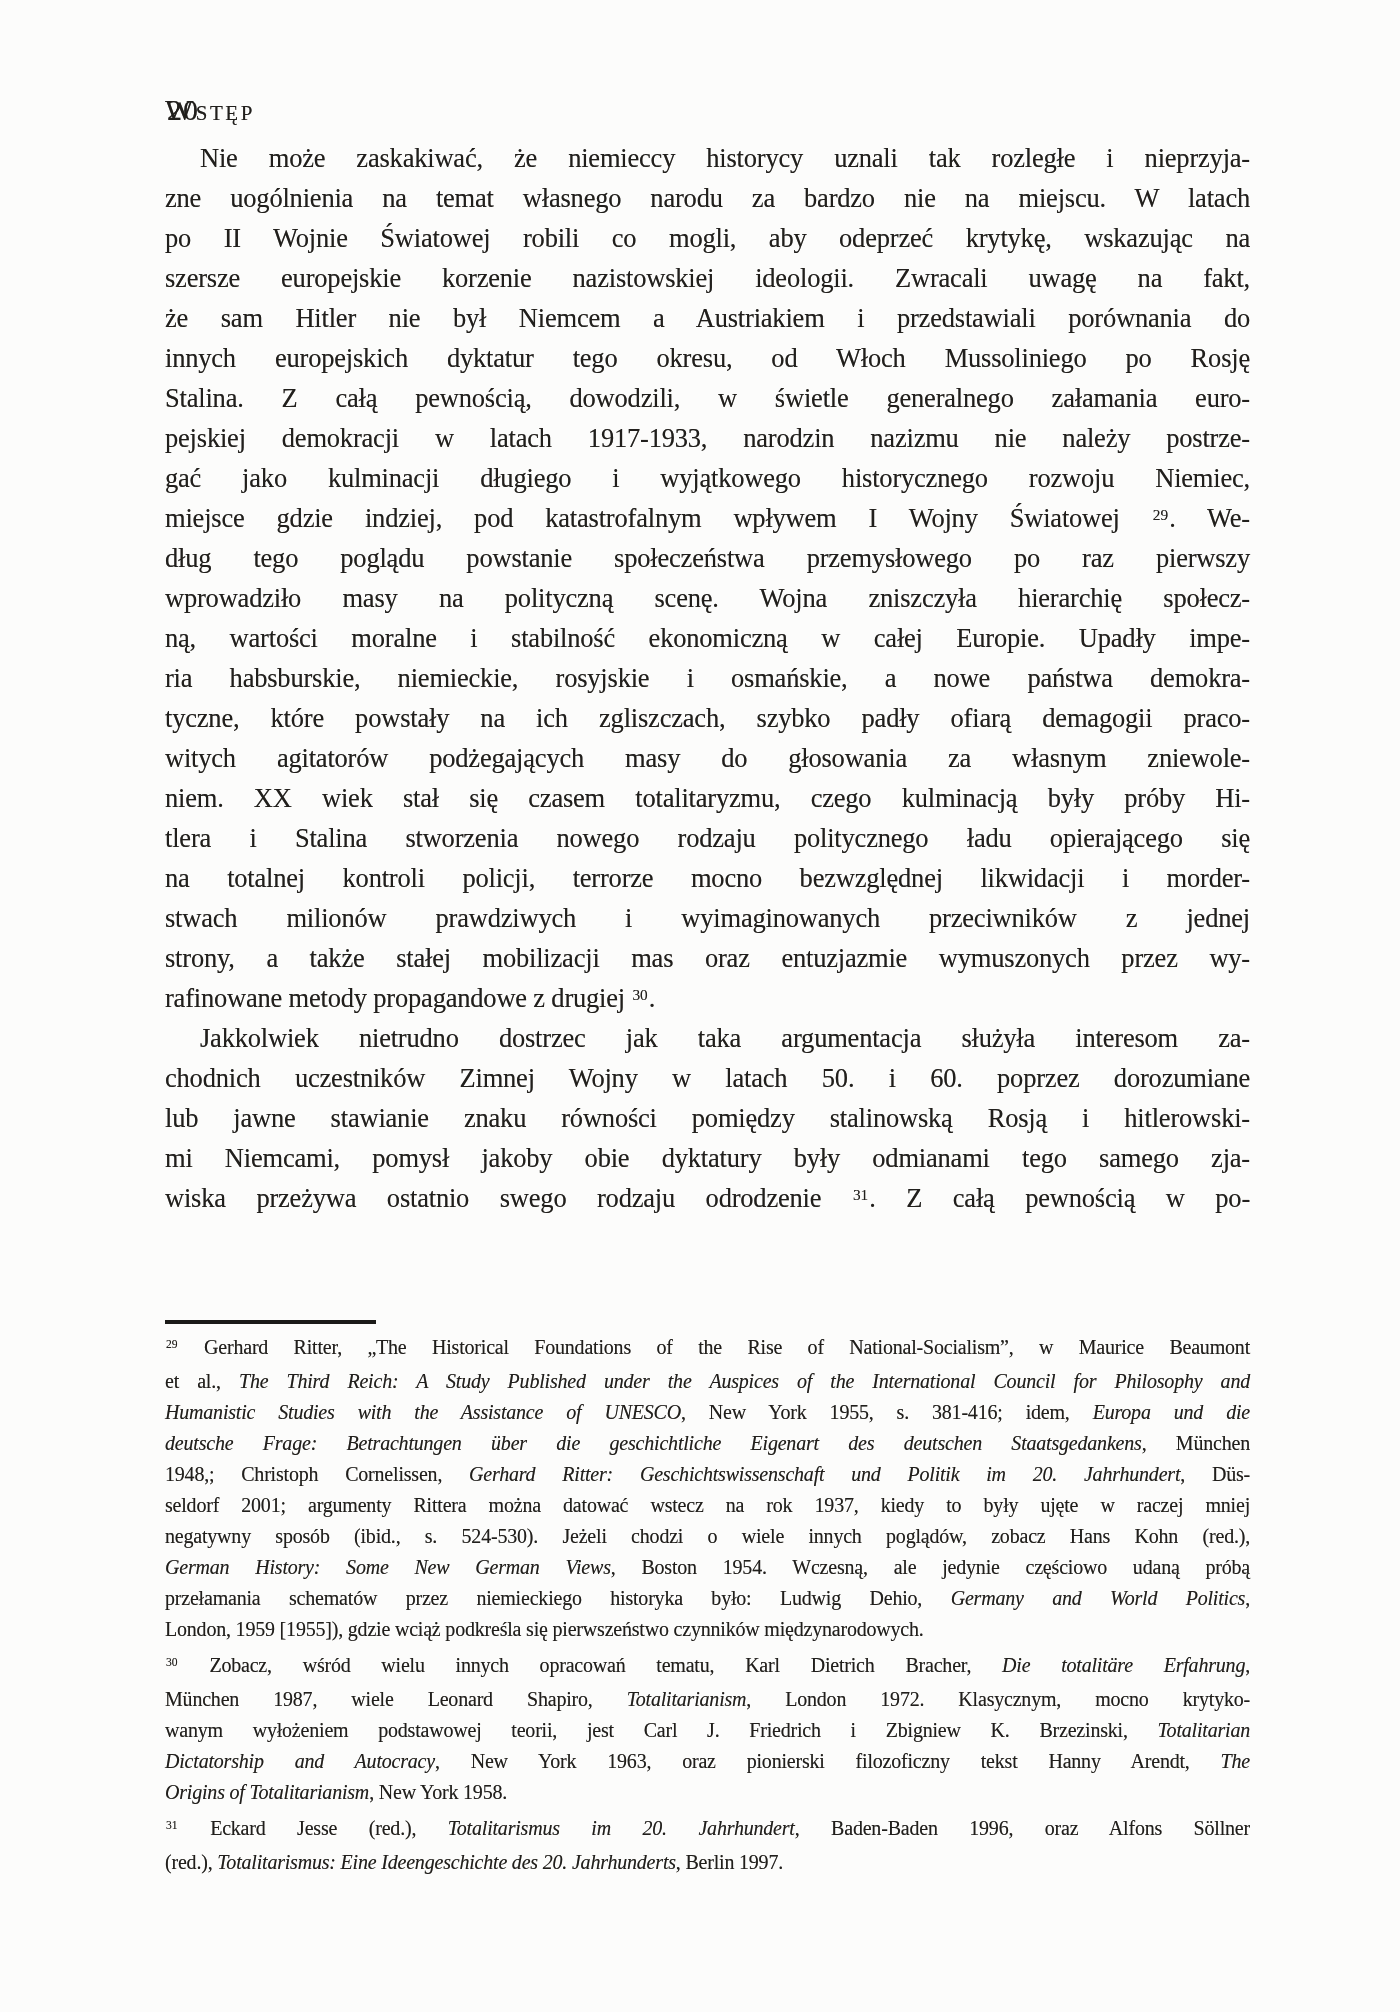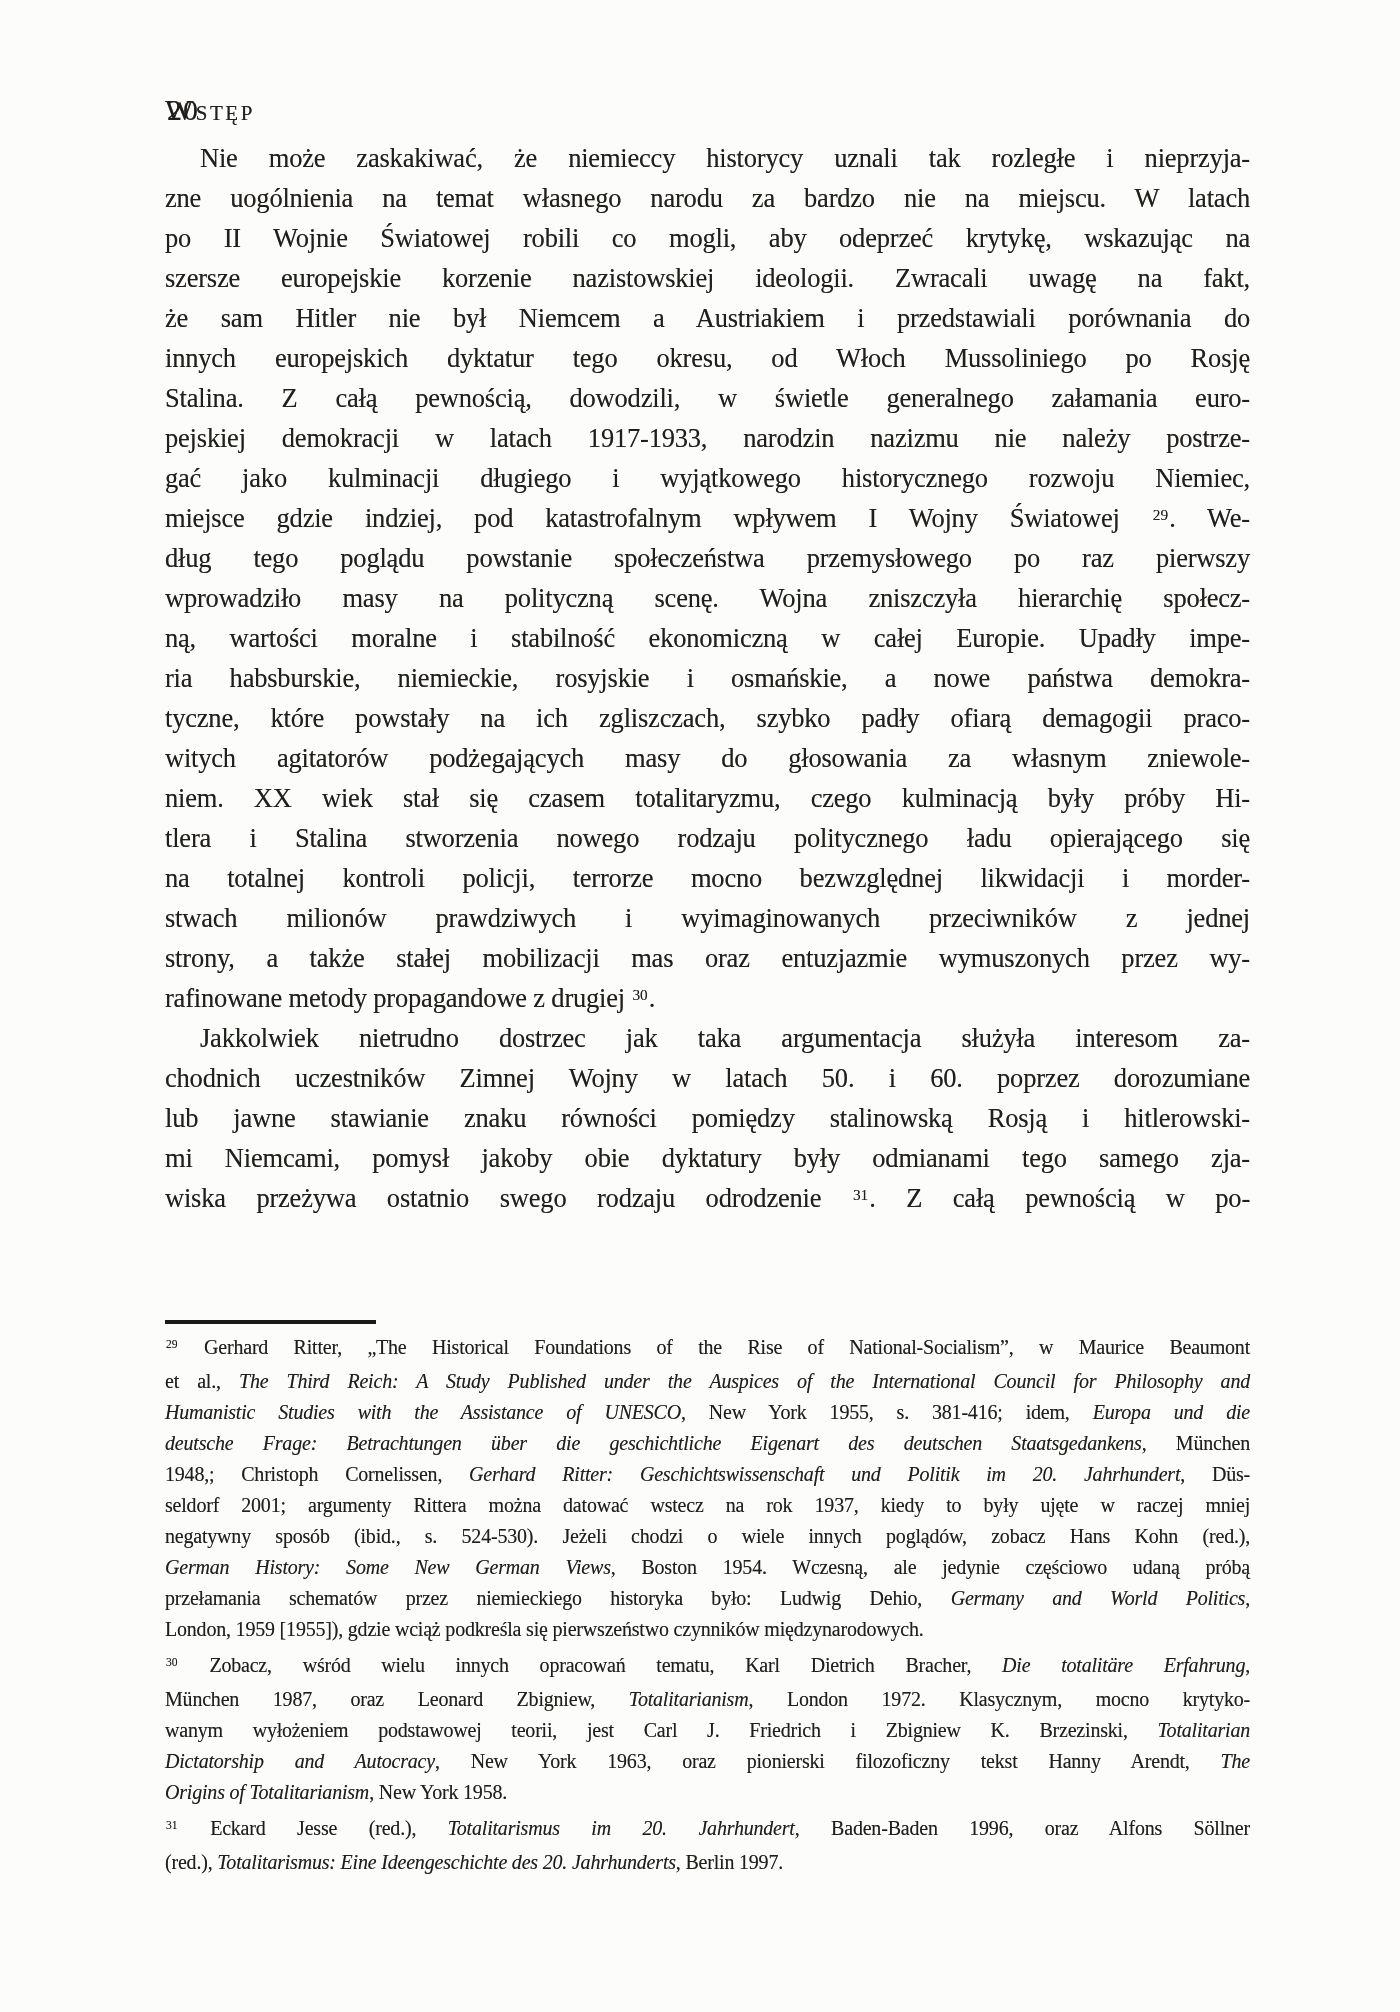--- a/index.html
+++ b/index.html
@@ -118,21 +118,21 @@
         <div class="fnline"><span class="it">deutsche Frage: Betrachtungen über die geschichtliche Eigenart des deutschen Staatsgedankens</span><span>, München</span></div>
         <div class="fnline"><span>1948,; Christoph Cornelissen, </span><span class="it">Gerhard Ritter: Geschichtswissenschaft und Politik im 20. Jahrhundert</span><span>, Düs-</span></div>
         <div class="fnline"><span>seldorf 2001; argumenty Rittera można datować wstecz na rok 1937, kiedy to były ujęte w raczej mniej</span></div>
         <div class="fnline"><span>negatywny sposób (ibid., s. 524-530). Jeżeli chodzi o wiele innych poglądów, zobacz Hans Kohn (red.),</span></div>
         <div class="fnline"><span class="it">German History: Some New German Views</span><span>, Boston 1954. Wczesną, ale jedynie częściowo udaną próbą</span></div>
         <div class="fnline"><span>przełamania schematów przez niemieckiego historyka było: Ludwig Dehio, </span><span class="it">Germany and World Politics</span><span>,</span></div>
         <div class="fnline last"><span>London, 1959 [1955]), gdzie wciąż podkreśla się pierwszeństwo czynników międzynarodowych.</span></div>
       </div>
       <div class="fnote">
         <div class="fnline"><span class="fnref">30</span><span> Zobacz, wśród wielu innych opracowań tematu, Karl Dietrich Bracher, </span><span class="it">Die totalitäre Erfahrung</span><span>,</span></div>
-        <div class="fnline"><span>München 1987, oraz Leonard Zbigniew, </span><span class="it">Totalitarianism</span><span>, London 1972. Klasycznym, mocno krytyko-</span></div>
+        <div class="fnline"><span>München 1987, wiele Leonard Shapiro, </span><span class="it">Totalitarianism</span><span>, London 1972. Klasycznym, mocno krytyko-</span></div>
         <div class="fnline"><span>wanym wyłożeniem podstawowej teorii, jest Carl J. Friedrich i Zbigniew K. Brzezinski, </span><span class="it">Totalitarian</span></div>
         <div class="fnline"><span class="it">Dictatorship and Autocracy</span><span>, New York 1963, oraz pionierski filozoficzny tekst Hanny Arendt, </span><span class="it">The</span></div>
         <div class="fnline last"><span class="it">Origins of Totalitarianism</span><span>, New York 1958.</span></div>
       </div>
       <div class="fnote">
         <div class="fnline"><span class="fnref">31</span><span> Eckard Jesse (red.), </span><span class="it">Totalitarismus im 20. Jahrhundert</span><span>, Baden-Baden 1996, oraz Alfons Söllner</span></div>
         <div class="fnline last"><span>(red.), </span><span class="it">Totalitarismus: Eine Ideengeschichte des 20. Jahrhunderts</span><span>, Berlin 1997.</span></div>
       </div>
     </div>
 </div>

